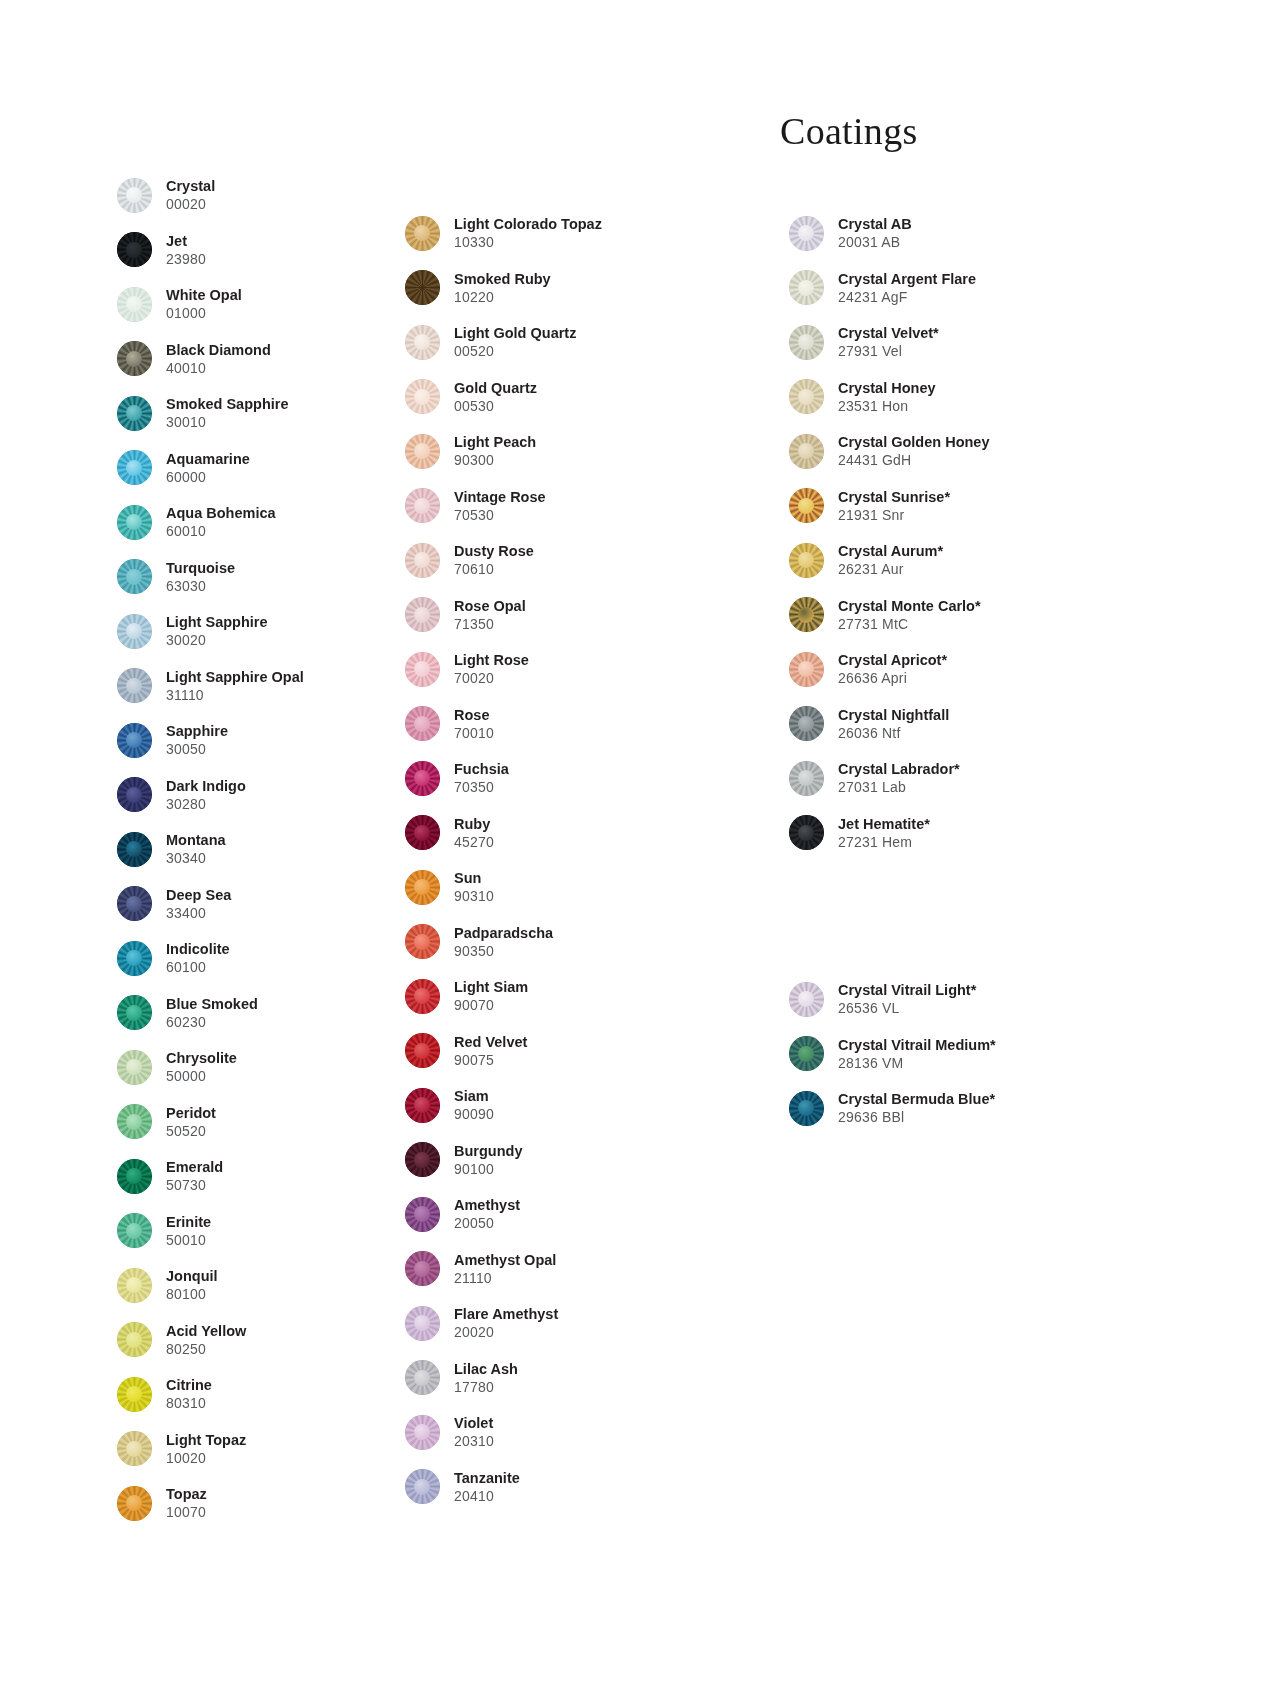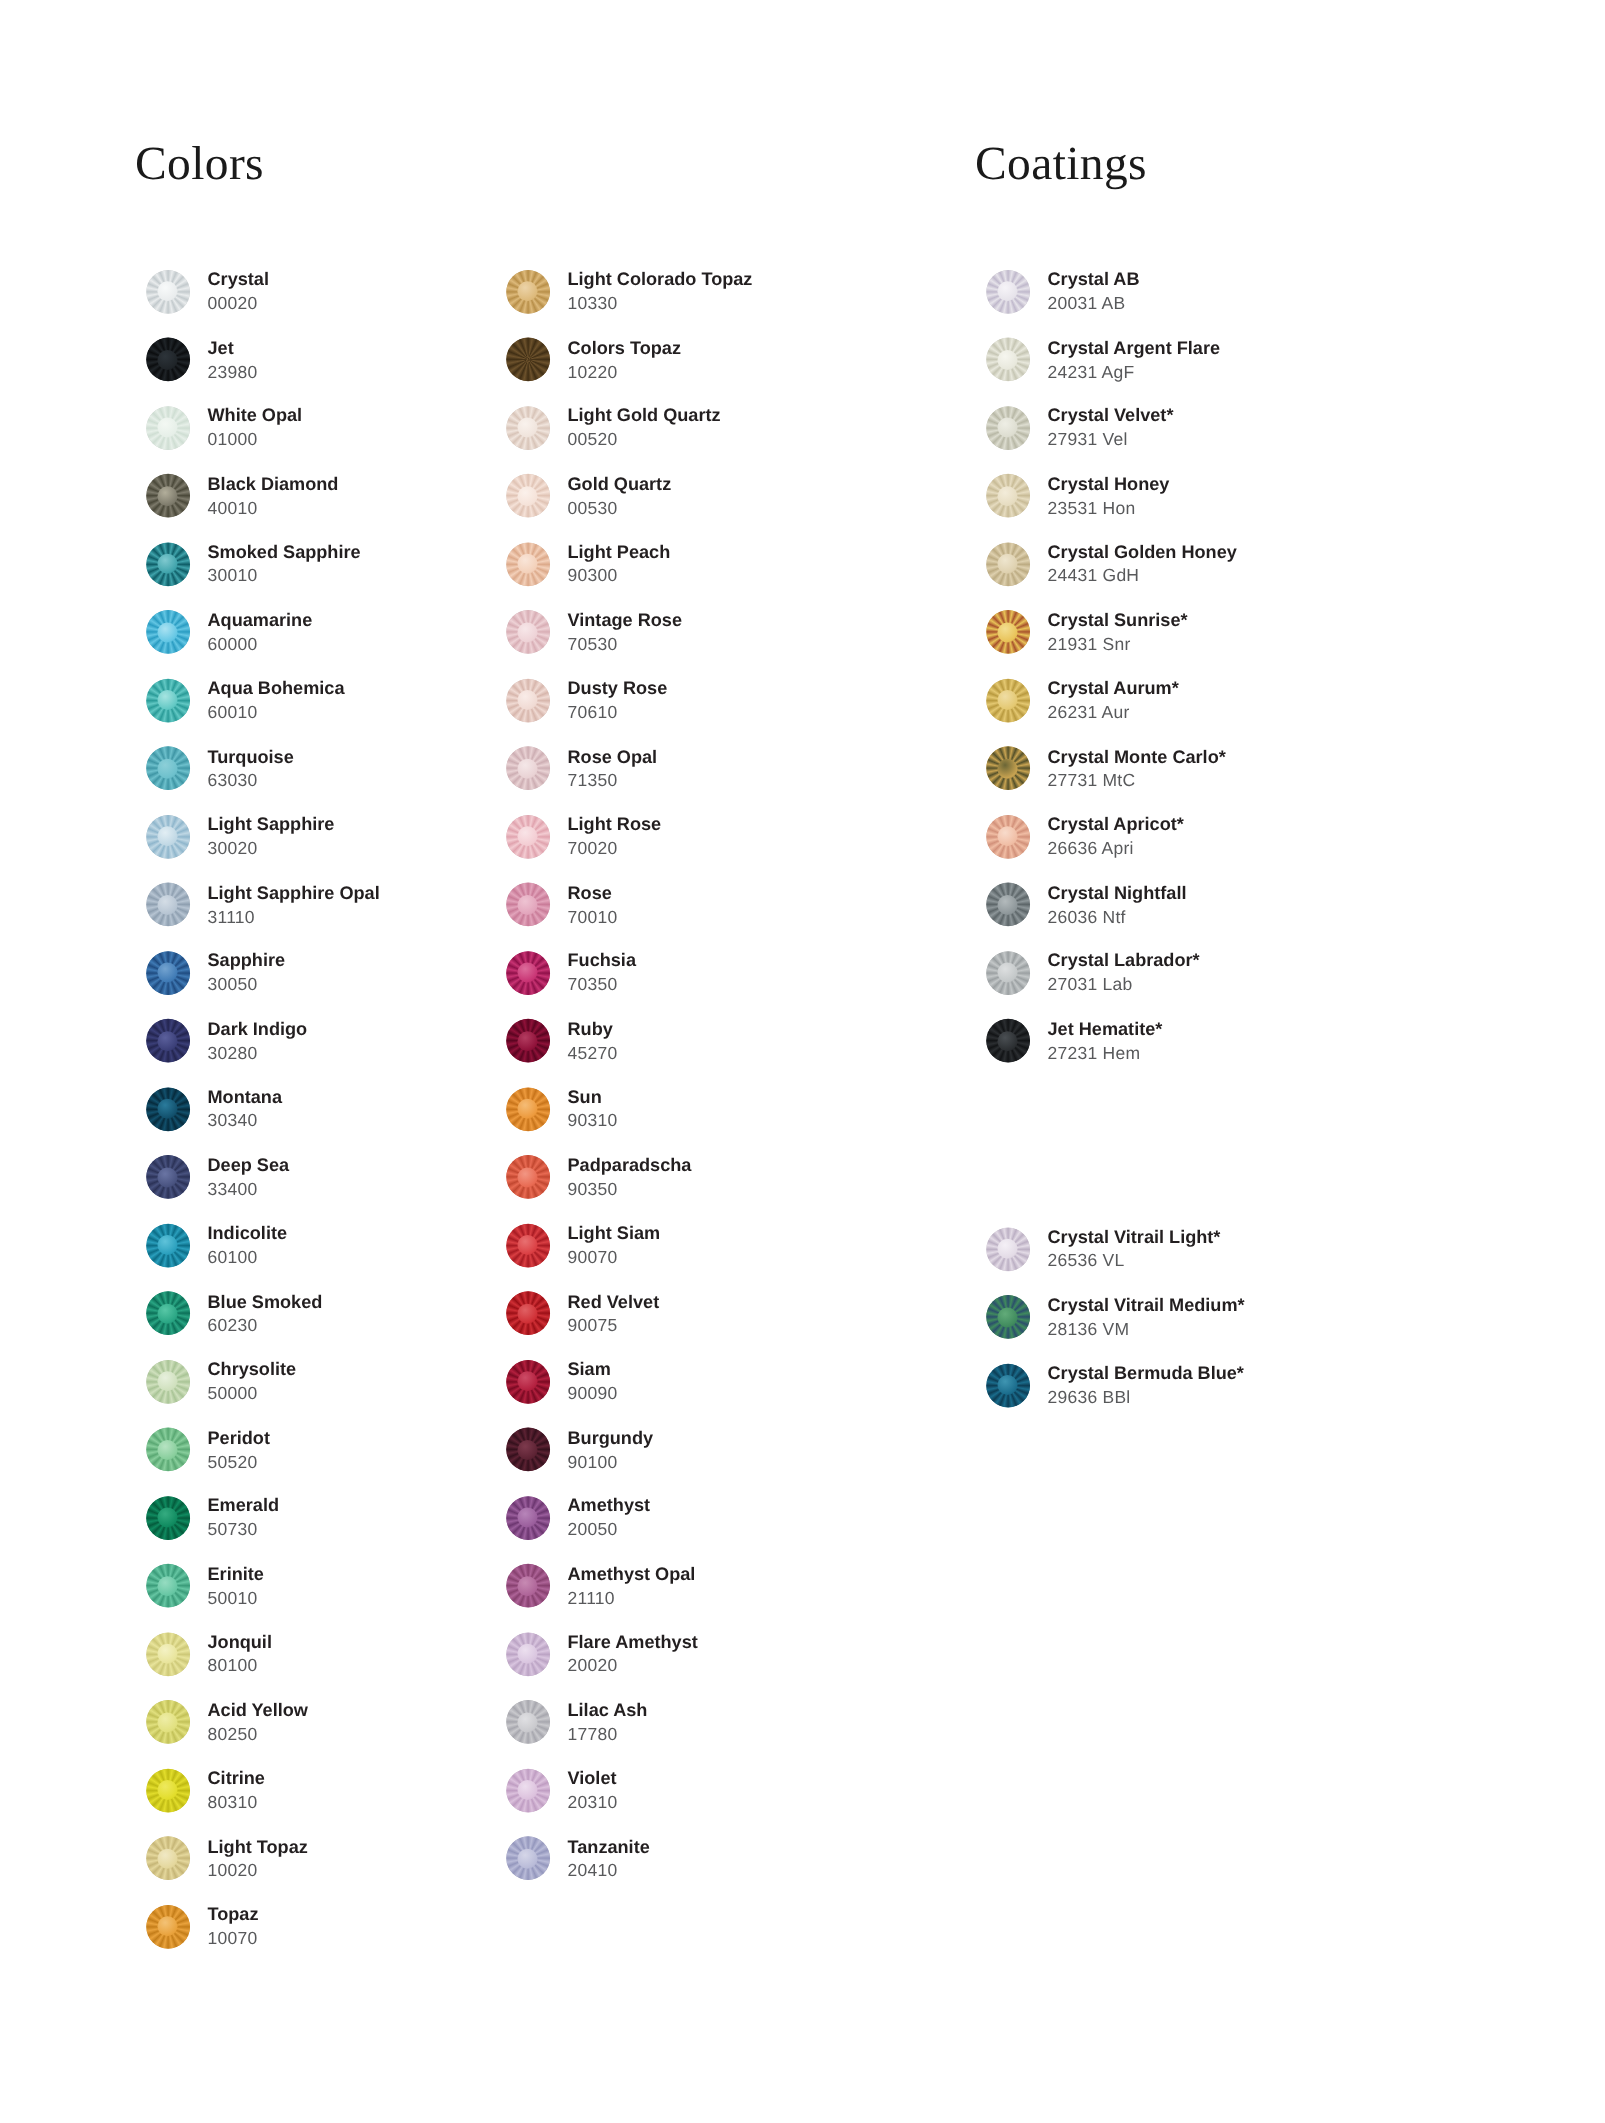--- a/index.html
+++ b/index.html
@@ -130,21 +130,20 @@
     color: #58595b;
     white-space: nowrap;
   }
 </style>
 </head>
 <body>
 
 <div class="page">
 
   <div class="col-colors-1">
-    <h1 class="section-heading">Colors</h1>
     <div class="heading-gap"></div>
     <ul class="swatch-list" id="list-colors-1">
         <li class="swatch-row">
           <div class="stone-wrap">
             <div class="stone" style="background: rgb(233, 236, 237);">
               <div class="facets" style="background: conic-gradient(rgb(195, 202, 205) 0deg, rgb(233, 236, 237) 11.25deg, rgb(195, 202, 205) 22.5deg, rgb(195, 202, 205) 22.5deg, rgb(233, 236, 237) 33.75deg, rgb(195, 202, 205) 45deg, rgb(195, 202, 205) 45deg, rgb(233, 236, 237) 56.25deg, rgb(195, 202, 205) 67.5deg, rgb(195, 202, 205) 67.5deg, rgb(233, 236, 237) 78.75deg, rgb(195, 202, 205) 90deg, rgb(195, 202, 205) 90deg, rgb(233, 236, 237) 101.25deg, rgb(195, 202, 205) 112.5deg, rgb(195, 202, 205) 112.5deg, rgb(233, 236, 237) 123.75deg, rgb(195, 202, 205) 135deg, rgb(195, 202, 205) 135deg, rgb(233, 236, 237) 146.25deg, rgb(195, 202, 205) 157.5deg, rgb(195, 202, 205) 157.5deg, rgb(233, 236, 237) 168.75deg, rgb(195, 202, 205) 180deg, rgb(195, 202, 205) 180deg, rgb(233, 236, 237) 191.25deg, rgb(195, 202, 205) 202.5deg, rgb(195, 202, 205) 202.5deg, rgb(233, 236, 237) 213.75deg, rgb(195, 202, 205) 225deg, rgb(195, 202, 205) 225deg, rgb(233, 236, 237) 236.25deg, rgb(195, 202, 205) 247.5deg, rgb(195, 202, 205) 247.5deg, rgb(233, 236, 237) 258.75deg, rgb(195, 202, 205) 270deg, rgb(195, 202, 205) 270deg, rgb(233, 236, 237) 281.25deg, rgb(195, 202, 205) 292.5deg, rgb(195, 202, 205) 292.5deg, rgb(233, 236, 237) 303.75deg, rgb(195, 202, 205) 315deg, rgb(195, 202, 205) 315deg, rgb(233, 236, 237) 326.25deg, rgb(195, 202, 205) 337.5deg, rgb(195, 202, 205) 337.5deg, rgb(233, 236, 237) 348.75deg, rgb(195, 202, 205) 360deg);"></div>
               <div class="table" style="background: radial-gradient(circle at 38% 32%, rgb(248, 250, 250) 0%, rgb(233, 236, 237) 70%, rgb(195, 202, 205) 100%);"></div>
             </div>
           </div>
           <div class="label-wrap">
@@ -460,21 +459,21 @@
           </div>
         </li>
         <li class="swatch-row">
           <div class="stone-wrap">
             <div class="stone" style="background: rgb(109, 82, 44);">
               <div class="facets" style="background: conic-gradient(rgb(64, 46, 20) 0deg, rgb(109, 82, 44) 11.25deg, rgb(64, 46, 20) 22.5deg, rgb(64, 46, 20) 22.5deg, rgb(109, 82, 44) 33.75deg, rgb(64, 46, 20) 45deg, rgb(64, 46, 20) 45deg, rgb(109, 82, 44) 56.25deg, rgb(64, 46, 20) 67.5deg, rgb(64, 46, 20) 67.5deg, rgb(109, 82, 44) 78.75deg, rgb(64, 46, 20) 90deg, rgb(64, 46, 20) 90deg, rgb(109, 82, 44) 101.25deg, rgb(64, 46, 20) 112.5deg, rgb(64, 46, 20) 112.5deg, rgb(109, 82, 44) 123.75deg, rgb(64, 46, 20) 135deg, rgb(64, 46, 20) 135deg, rgb(109, 82, 44) 146.25deg, rgb(64, 46, 20) 157.5deg, rgb(64, 46, 20) 157.5deg, rgb(109, 82, 44) 168.75deg, rgb(64, 46, 20) 180deg, rgb(64, 46, 20) 180deg, rgb(109, 82, 44) 191.25deg, rgb(64, 46, 20) 202.5deg, rgb(64, 46, 20) 202.5deg, rgb(109, 82, 44) 213.75deg, rgb(64, 46, 20) 225deg, rgb(64, 46, 20) 225deg, rgb(109, 82, 44) 236.25deg, rgb(64, 46, 20) 247.5deg, rgb(64, 46, 20) 247.5deg, rgb(109, 82, 44) 258.75deg, rgb(64, 46, 20) 270deg, rgb(64, 46, 20) 270deg, rgb(109, 82, 44) 281.25deg, rgb(64, 46, 20) 292.5deg, rgb(64, 46, 20) 292.5deg, rgb(109, 82, 44) 303.75deg, rgb(64, 46, 20) 315deg, rgb(64, 46, 20) 315deg, rgb(109, 82, 44) 326.25deg, rgb(64, 46, 20) 337.5deg, rgb(64, 46, 20) 337.5deg, rgb(109, 82, 44) 348.75deg, rgb(64, 46, 20) 360deg);"></div>
               <div class="table"></div>
             </div>
           </div>
           <div class="label-wrap">
-            <div class="swatch-name">Colors Topaz</div>
+            <div class="swatch-name">Smoked Ruby</div>
             <div class="swatch-code">10220</div>
           </div>
         </li>
         <li class="swatch-row">
           <div class="stone-wrap">
             <div class="stone" style="background: rgb(240, 228, 220);">
               <div class="facets" style="background: conic-gradient(rgb(216, 196, 184) 0deg, rgb(240, 228, 220) 11.25deg, rgb(216, 196, 184) 22.5deg, rgb(216, 196, 184) 22.5deg, rgb(240, 228, 220) 33.75deg, rgb(216, 196, 184) 45deg, rgb(216, 196, 184) 45deg, rgb(240, 228, 220) 56.25deg, rgb(216, 196, 184) 67.5deg, rgb(216, 196, 184) 67.5deg, rgb(240, 228, 220) 78.75deg, rgb(216, 196, 184) 90deg, rgb(216, 196, 184) 90deg, rgb(240, 228, 220) 101.25deg, rgb(216, 196, 184) 112.5deg, rgb(216, 196, 184) 112.5deg, rgb(240, 228, 220) 123.75deg, rgb(216, 196, 184) 135deg, rgb(216, 196, 184) 135deg, rgb(240, 228, 220) 146.25deg, rgb(216, 196, 184) 157.5deg, rgb(216, 196, 184) 157.5deg, rgb(240, 228, 220) 168.75deg, rgb(216, 196, 184) 180deg, rgb(216, 196, 184) 180deg, rgb(240, 228, 220) 191.25deg, rgb(216, 196, 184) 202.5deg, rgb(216, 196, 184) 202.5deg, rgb(240, 228, 220) 213.75deg, rgb(216, 196, 184) 225deg, rgb(216, 196, 184) 225deg, rgb(240, 228, 220) 236.25deg, rgb(216, 196, 184) 247.5deg, rgb(216, 196, 184) 247.5deg, rgb(240, 228, 220) 258.75deg, rgb(216, 196, 184) 270deg, rgb(216, 196, 184) 270deg, rgb(240, 228, 220) 281.25deg, rgb(216, 196, 184) 292.5deg, rgb(216, 196, 184) 292.5deg, rgb(240, 228, 220) 303.75deg, rgb(216, 196, 184) 315deg, rgb(216, 196, 184) 315deg, rgb(240, 228, 220) 326.25deg, rgb(216, 196, 184) 337.5deg, rgb(216, 196, 184) 337.5deg, rgb(240, 228, 220) 348.75deg, rgb(216, 196, 184) 360deg);"></div>
               <div class="table" style="background: radial-gradient(circle at 38% 32%, rgb(249, 242, 237) 0%, rgb(240, 228, 220) 70%, rgb(216, 196, 184) 100%);"></div>
             </div>
           </div>

